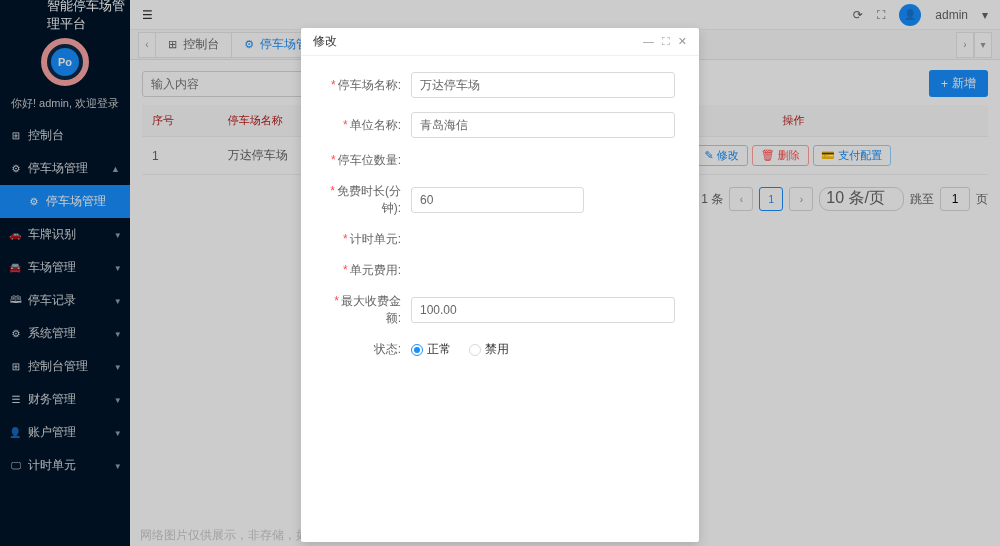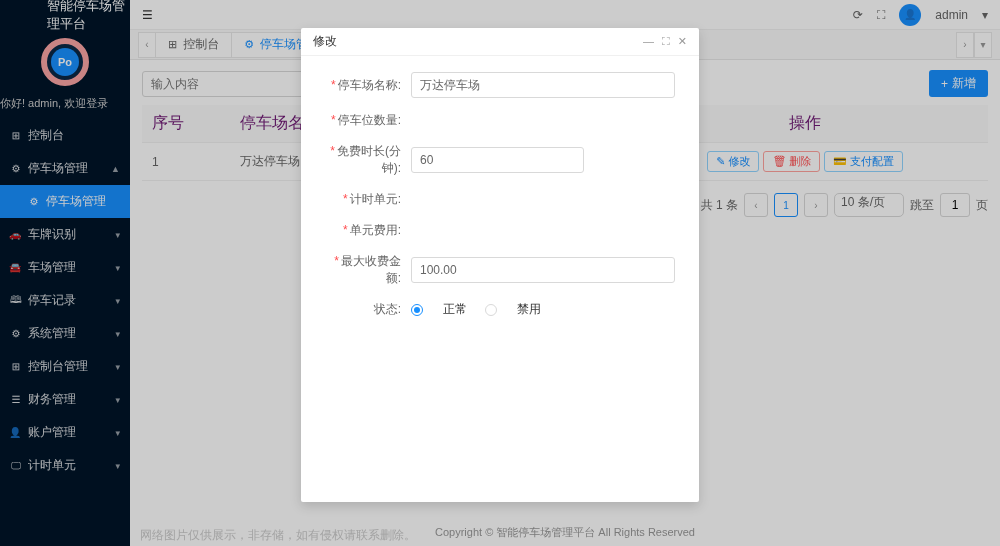--- a/index.html
+++ b/index.html
@@ -6,21 +6,21 @@
     body { font-family: -apple-system, "PingFang SC", "Microsoft YaHei", sans-serif; font-size: 12px; background: #f5f5f5; color: #333; overflow: hidden; }
     
     .app { display: flex; width: 1000px; height: 546px; position: relative; }
     
     
     .sidebar { width: 130px; background: #001529; color: #fff; display: flex; flex-direction: column; }
     .sidebar-header { height: 30px; display: flex; align-items: center; justify-content: center; font-size: 13px; font-weight: 500; margin-left: 47px; }
     .logo-wrap { display: flex; flex-direction: column; align-items: center; padding: 8px 0 6px; }
     .logo { width: 48px; height: 48px; border-radius: 50%; background: #0a2847; border: 6px solid #fca5a5; display: flex; align-items: center; justify-content: center; }
     .logo-inner { width: 28px; height: 28px; border-radius: 50%; background: #1890ff; display: flex; align-items: center; justify-content: center; color: #fff; font-weight: bold; font-size: 11px; }
-    .welcome { font-size: 11px; color: #ccc; text-align: left; padding: 4px 0 8px; }
+    .welcome { font-size: 11px; color: #ccc; text-align: center; padding: 4px 0 8px; }
     .menu { list-style: none; }
     .menu-item { display: flex; align-items: center; padding: 8px 10px; font-size: 12px; color: rgba(255,255,255,0.85); cursor: pointer; justify-content: space-between; }
     .menu-item.active { background: #1890ff; color: #fff; }
     .menu-item.indent { padding-left: 28px; }
     .menu-left { display: flex; align-items: center; gap: 6px; }
     .menu-icon { width: 12px; height: 12px; display: inline-flex; align-items: center; justify-content: center; font-size: 10px; }
     .arrow { font-size: 9px; color: rgba(255,255,255,0.6); }
     
     
     .main { flex: 1; display: flex; flex-direction: column; background: #fff; position: relative; }
@@ -37,54 +37,54 @@
     .tab-close { color: #bbb; font-size: 10px; }
     .tab-icon { font-size: 11px; }
     
     .content { flex: 1; padding: 10px 12px; background: #fff; overflow: auto; }
     
     .search-row { display: flex; align-items: center; justify-content: space-between; margin-bottom: 8px; gap: 8px; }
     .search-input { flex: 1; max-width: 400px; height: 26px; border: 1px solid #d9d9d9; border-radius: 3px; padding: 0 8px; color: #bbb; font-size: 12px; }
     .btn-primary { background: #1890ff; color: #fff; border: none; border-radius: 3px; padding: 5px 12px; font-size: 12px; cursor: pointer; display: flex; align-items: center; gap: 4px; }
     
     .table { width: 100%; border-collapse: collapse; }
-    .table th { background: #fafafa; font-weight: 500; text-align: left; padding: 8px 10px; color: #701a75; font-size: 16px; border-bottom: 1px solid #f0f0f0; }
+    .table th { background: #fafafa; font-weight: 500; text-align: left; padding: 8px 10px; color: #b91c1c; font-size: 11px; border-bottom: 1px solid #f0f0f0; }
     .table th.center, .table td.center { text-align: center; }
     .table td { padding: 8px 10px; border-bottom: 1px solid #f0f0f0; color: #666; font-size: 12px; }
     .action-btns { display: flex; gap: 4px; justify-content: center; }
     .btn-small { border: 1px solid; background: #fff; border-radius: 3px; padding: 2px 8px; font-size: 11px; cursor: pointer; display: flex; align-items: center; gap: 3px; }
     .btn-small.edit { color: #1890ff; border-color: #91d5ff; }
     .btn-small.delete { color: #ff4d4f; border-color: #ffa39e; }
     .btn-small.pay { color: #1890ff; border-color: #91d5ff; }
     
     .pagination { display: flex; justify-content: flex-end; align-items: center; gap: 6px; margin-top: 12px; color: #666; font-size: 12px; }
     .pg-btn { width: 24px; height: 24px; border: 1px solid #d9d9d9; background: #fff; border-radius: 3px; display: flex; align-items: center; justify-content: center; cursor: pointer; color: #999; font-size: 10px; }
     .pg-btn.active { border-color: #1890ff; color: #1890ff; }
-    .pg-select { height: 24px; border: 1px solid #d9d9d9; border-radius: 5px; padding: 0 18px 0 6px; font-size: 12px; background: #fff; }
+    .pg-select { height: 24px; border: 1px solid #d9d9d9; border-radius: 10px; padding: 0 18px 0 6px; font-size: 16px; background: #fff; }
     .pg-input { width: 30px; height: 24px; border: 1px solid #d9d9d9; border-radius: 3px; text-align: center; font-size: 12px; }
     
     .footer { position: absolute; bottom: 0; left: 0; right: 0; text-align: center; padding: 6px; font-size: 11px; color: #999; background: #fff; }
     
     .watermark { position: absolute; bottom: 2px; left: 140px; color: #ccc; font-size: 12px; }
     
     
     .modal-overlay { position: absolute; inset: 0; background: rgba(0,0,0,0.2); display: flex; align-items: flex-start; justify-content: center; padding-top: 28px; }
     .modal { width: 398px; background: #fff; border-radius: 2px; box-shadow: 0 4px 12px rgba(0,0,0,0.15); display: flex; flex-direction: column; }
     .modal-header { height: 28px; display: flex; align-items: center; justify-content: space-between; padding: 0 12px; border-bottom: 1px solid #f0f0f0; }
     .modal-title { font-size: 12px; color: #333; }
     .modal-actions { display: flex; gap: 8px; color: #999; font-size: 11px; }
     .modal-actions span { cursor: pointer; }
     .modal-body { padding: 16px 24px 20px; }
     .form-row { display: flex; align-items: center; margin-bottom: 14px; }
     .form-label { width: 86px; text-align: right; font-size: 12px; color: #666; padding-right: 10px; }
     .required::before { content: "*"; color: #ff4d4f; margin-right: 2px; }
     .form-input { flex: 1; height: 26px; border: 1px solid #d9d9d9; border-radius: 3px; padding: 0 8px; font-size: 12px; color: #666; }
     .form-input.short { flex: 0 0 80px; }
     .radio-group { display: flex; gap: 18px; align-items: center; }
-    .radio { display: flex; align-items: center; gap: 20px; font-size: 12px; cursor: pointer; }
+    .radio { display: flex; align-items: center; gap: 4px; font-size: 12px; cursor: pointer; }
     .radio-dot { width: 12px; height: 12px; border: 1px solid #d9d9d9; border-radius: 50%; display: flex; align-items: center; justify-content: center; }
     .radio-dot.checked { border-color: #1890ff; }
     .radio-dot.checked::after { content: ""; width: 6px; height: 6px; background: #1890ff; border-radius: 50%; }
     .modal-spacer { height: 150px; }
   </style>
 </head>
 <body>
 
 <div class="app">
   <div class="sidebar">
@@ -266,20 +266,24 @@
           <span>⛶</span>
           <span>✕</span>
         </div>
       </div>
       <div class="modal-body">
         <div class="form-row">
             <label class="form-label required">停车场名称:</label>
             <input class="form-input" value="万达停车场" style="">
           </div>
         <div class="form-row">
+            <label class="form-label required">单位名称:</label>
+            <input class="form-input" value="青岛海信" style="">
+          </div>
+        <div class="form-row">
             <label class="form-label required">停车位数量:</label>
           </div>
         <div class="form-row">
             <label class="form-label required">免费时长(分钟):</label>
             <input class="form-input short" value="60" style="">
           </div>
         <div class="form-row">
             <label class="form-label required">计时单元:</label>
           </div>
         <div class="form-row">

